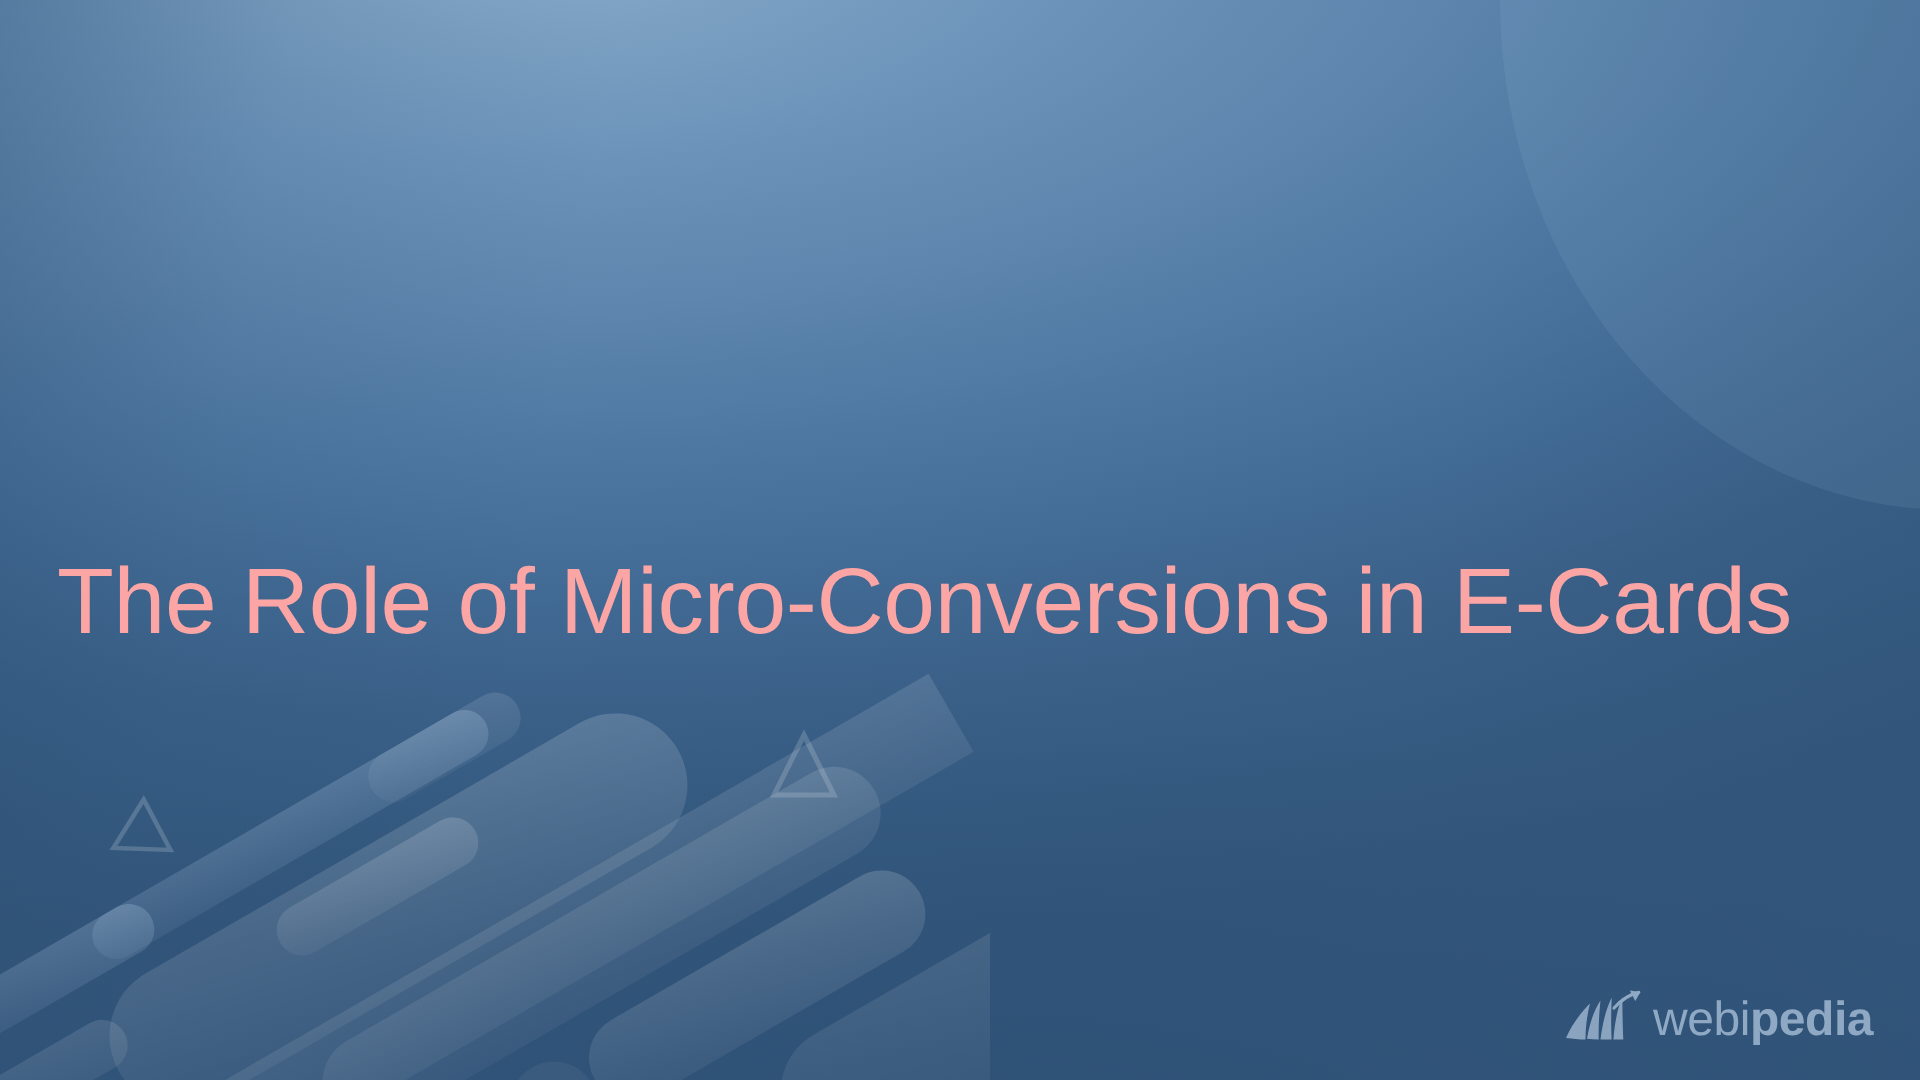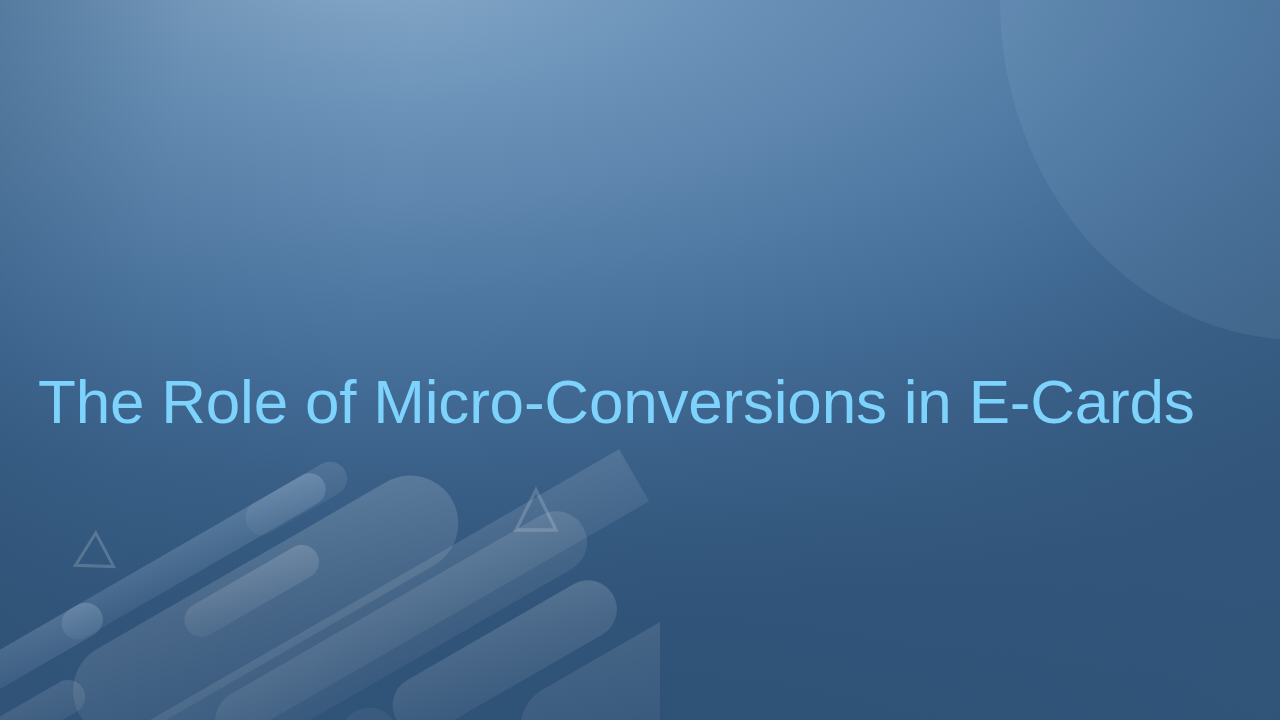--- a/index.html
+++ b/index.html
@@ -73,21 +73,21 @@
     height: 300px;
   }
   .decor svg { display: block; }
 
   
   .title {
     position: absolute;
     left: 38px;
     top: 322px;
     width: 1220px;
-    color: #7dd3fc;
+    color: #fca5a5;
     font-size: 62px;
     font-weight: 400;
     letter-spacing: -0.2px;
     line-height: 76px;
     white-space: nowrap;
   }
 
   
   .logo {
     position: absolute;
@@ -165,14 +165,31 @@
       </g>
 
       <g transform="translate(536 82)">
         <path d="M 0 -22 L 20 18 L -20 18 Z" fill="none" stroke="#ffffff" stroke-opacity="0.17" stroke-width="3.4"></path>
       </g>
     </svg>
   </div>
 
   <h1 class="title">The Role of Micro-Conversions in E-Cards</h1>
 
+  <div class="logo">
+    <span class="logo-mark">
+      <svg width="54" height="40" viewBox="0 0 54 40" xmlns="http://www.w3.org/2000/svg">
+        <g fill="#8fa9c4">
+          <path d="M1 33 C 6 22 12 15 17 10 C 15 18 14 26 14 34 C 10 34 5 33.6 1 33 Z" opacity="0.95"></path>
+          <path d="M15 33.5 C 17 22 20 14 24 8 C 23 18 22.6 26 22.8 34 C 20 34 17.5 33.8 15 33.5 Z" opacity="0.95"></path>
+          <path d="M24 34 C 25.5 22 28 13 31.5 6 C 31 17 31 26 31.4 34 Z" opacity="0.95"></path>
+          <path d="M32.6 34 C 33.5 22 35.6 12.5 38.6 5.5 C 38.6 17 38.8 26 39.2 34 Z" opacity="0.95"></path>
+        </g>
+        <path d="M33 13 C 38 7.5 43 4 49.5 2.6" fill="none" stroke="#8fa9c4" stroke-width="2.1" stroke-linecap="round"></path>
+        <path d="M43.6 1.4 L 50.6 2.3 L 47.2 8.3 Z" fill="#8fa9c4"></path>
+      </svg>
+    </span>
+    <span class="logo-text">
+      <span class="lt-light">webi</span><span class="lt-bold">pedia</span>
+    </span>
+  </div>
 
 </div>
 
 </body></html>

